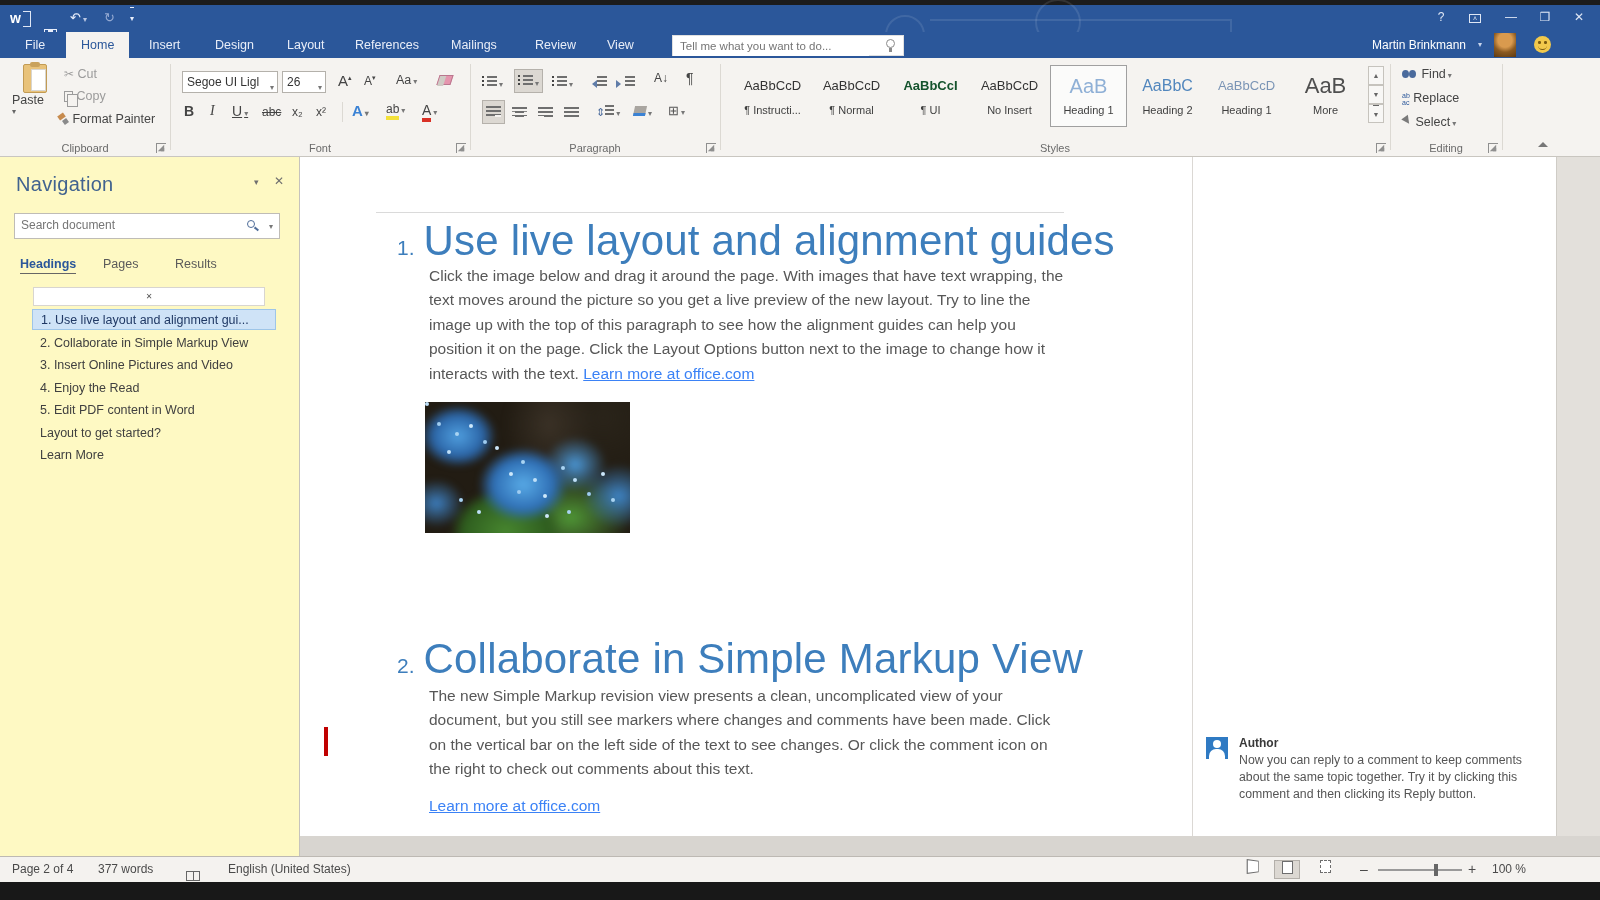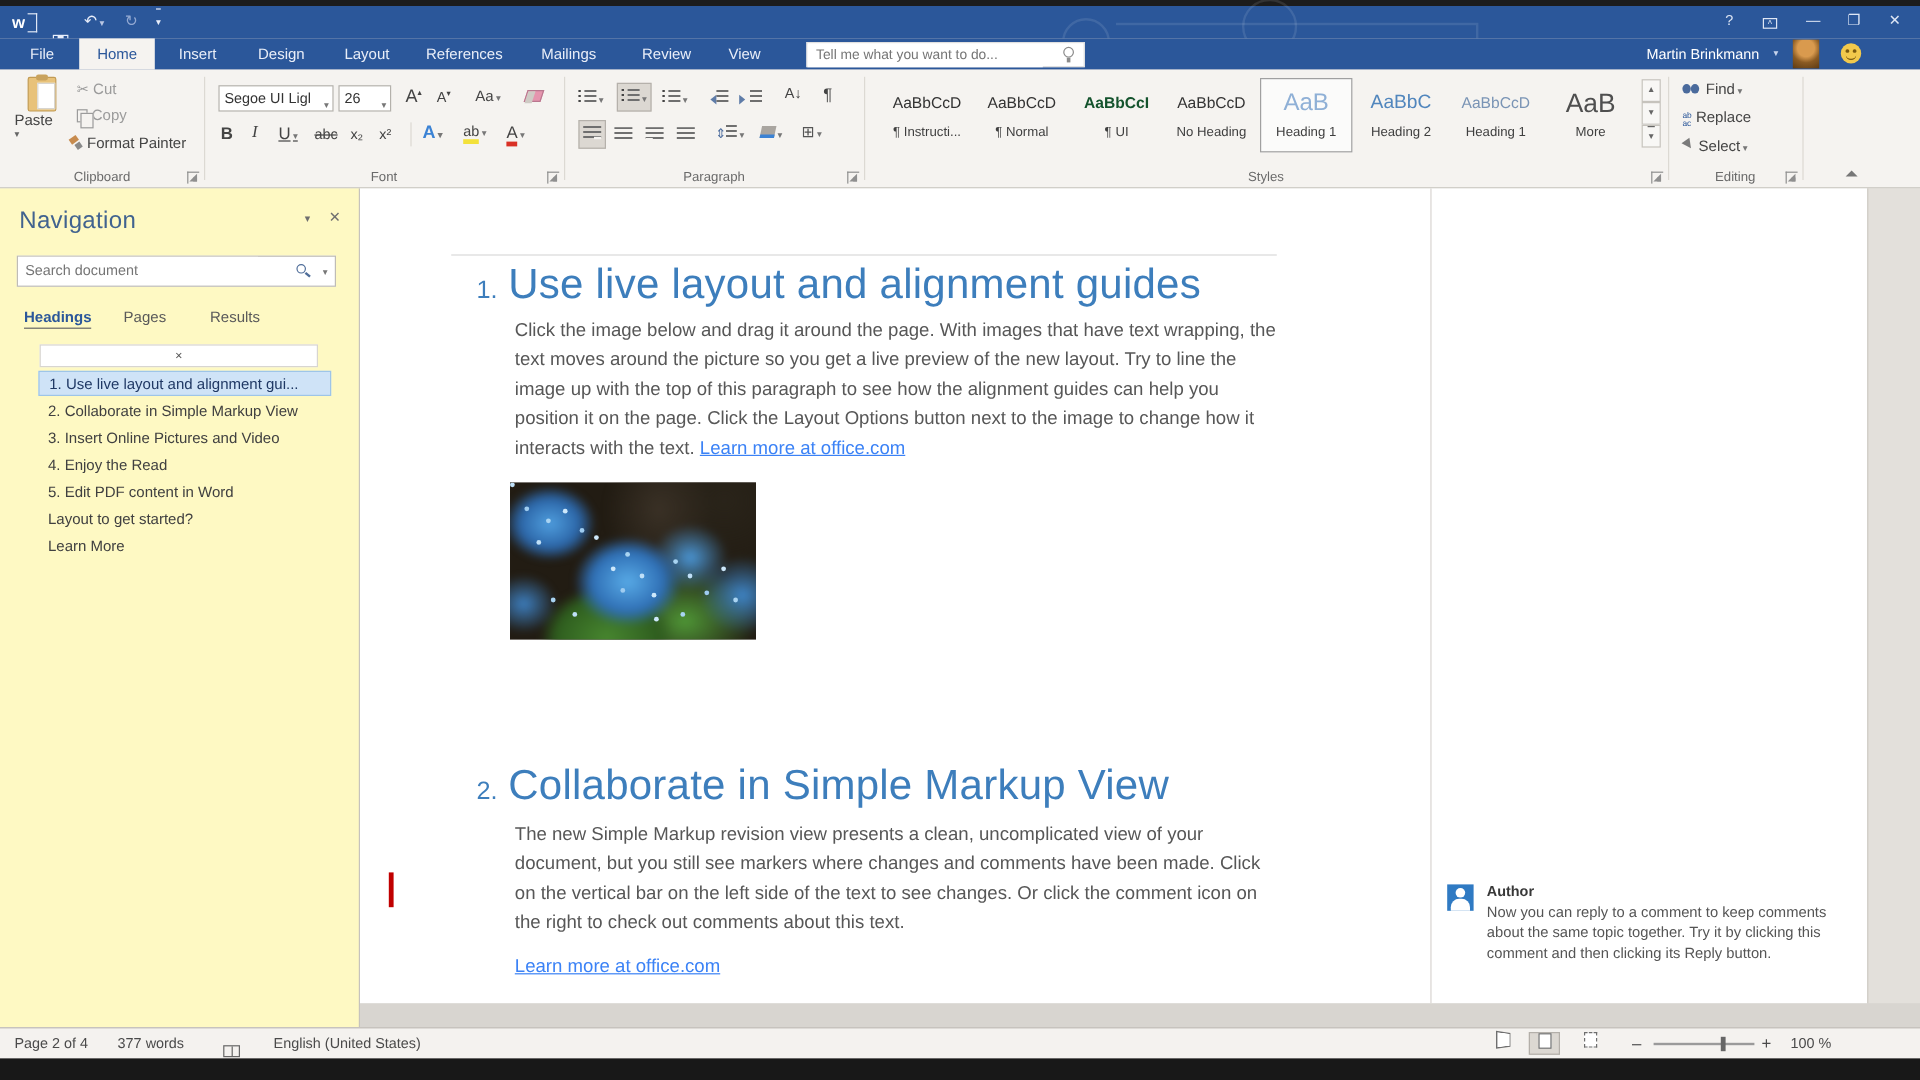--- a/index.html
+++ b/index.html
@@ -86,21 +86,21 @@
   .mag::after{content:"";position:absolute;left:6px;top:7px;width:5px;height:1.8px;background:#4f6d99;transform:rotate(40deg)}
   .navtab{position:absolute;top:100px;font-size:12.5px;color:#5a5a5a;cursor:default}
   .navtab.sel{color:#2b579a;font-weight:bold;border-bottom:1px solid #666;padding-bottom:2px}
   .navitem{position:absolute;left:32px;width:244px;height:21px;font-size:12.5px;color:#404040;line-height:21px;padding-left:8px;white-space:nowrap;overflow:hidden;cursor:default}
   .navitem.sel{background:#cfe3f7;border:1px solid #9ec5e8;color:#1f3864}
   #navblank{position:absolute;left:33px;top:130px;width:232px;height:19px;background:#fff;border:1px solid #d8d5d0;text-align:center;font-size:8px;color:#555;line-height:18px}
   
   #page{left:300px;top:157px;width:892px;height:679px;background:#fff}
   .h1line{position:absolute;font-weight:normal;color:#3d7ebc;white-space:nowrap}
   .hnum{font-size:21px;margin-right:9px}
-  .htxt{font-size:35px;letter-spacing:.2px}
+  .htxt{font-size:42px;letter-spacing:.2px}
   .bodytext{position:absolute;font-size:15.5px;line-height:24.4px;color:#575757;text-align:left}
   a.doclink{color:#3b82f6;text-decoration:underline;cursor:pointer}
   #redbar{position:absolute;left:24px;top:570px;width:3.5px;height:29px;background:#c00000}
   
   #flowerimg{position:absolute;left:125px;top:245px;width:205px;height:131px;background:#221c13;overflow:hidden}
   .fl-soft{position:absolute;left:-6px;top:-6px;right:-6px;bottom:-6px;filter:blur(3px);background:
     radial-gradient(55px 45px at 18% 28%,#4f9ede 0,#2c66a8 45%,transparent 70%),
     radial-gradient(40px 35px at 8% 75%,#3d7fc0 0,transparent 70%),
     radial-gradient(60px 50px at 48% 62%,#58aae6 0,#2f6fb5 50%,transparent 75%),
     radial-gradient(45px 40px at 72% 48%,#4b97d6 0,transparent 70%),
@@ -245,21 +245,21 @@
     <div class="sgallery" style="left:93px">
         <span class="sprev">AaBbCcD</span>
         <span class="slabel">¶ Normal</span>
       </div>
     <div class="sgallery" style="left:172px">
         <span class="sprev" style="font-weight:bold;color:#14532d">AaBbCcI</span>
         <span class="slabel">¶ UI</span>
       </div>
     <div class="sgallery" style="left:251px">
         <span class="sprev">AaBbCcD</span>
-        <span class="slabel">No Heading</span>
+        <span class="slabel">No Insert</span>
       </div>
     <div class="sgallery sel" style="left:330px">
         <span class="sprev" style="font-size:20px;color:#8fb0d6">AaB</span>
         <span class="slabel">Heading 1</span>
       </div>
     <div class="sgallery" style="left:409px">
         <span class="sprev" style="font-size:16px;color:#5186bd">AaBbC</span>
         <span class="slabel">Heading 2</span>
       </div>
     <div class="sgallery" style="left:488px">

